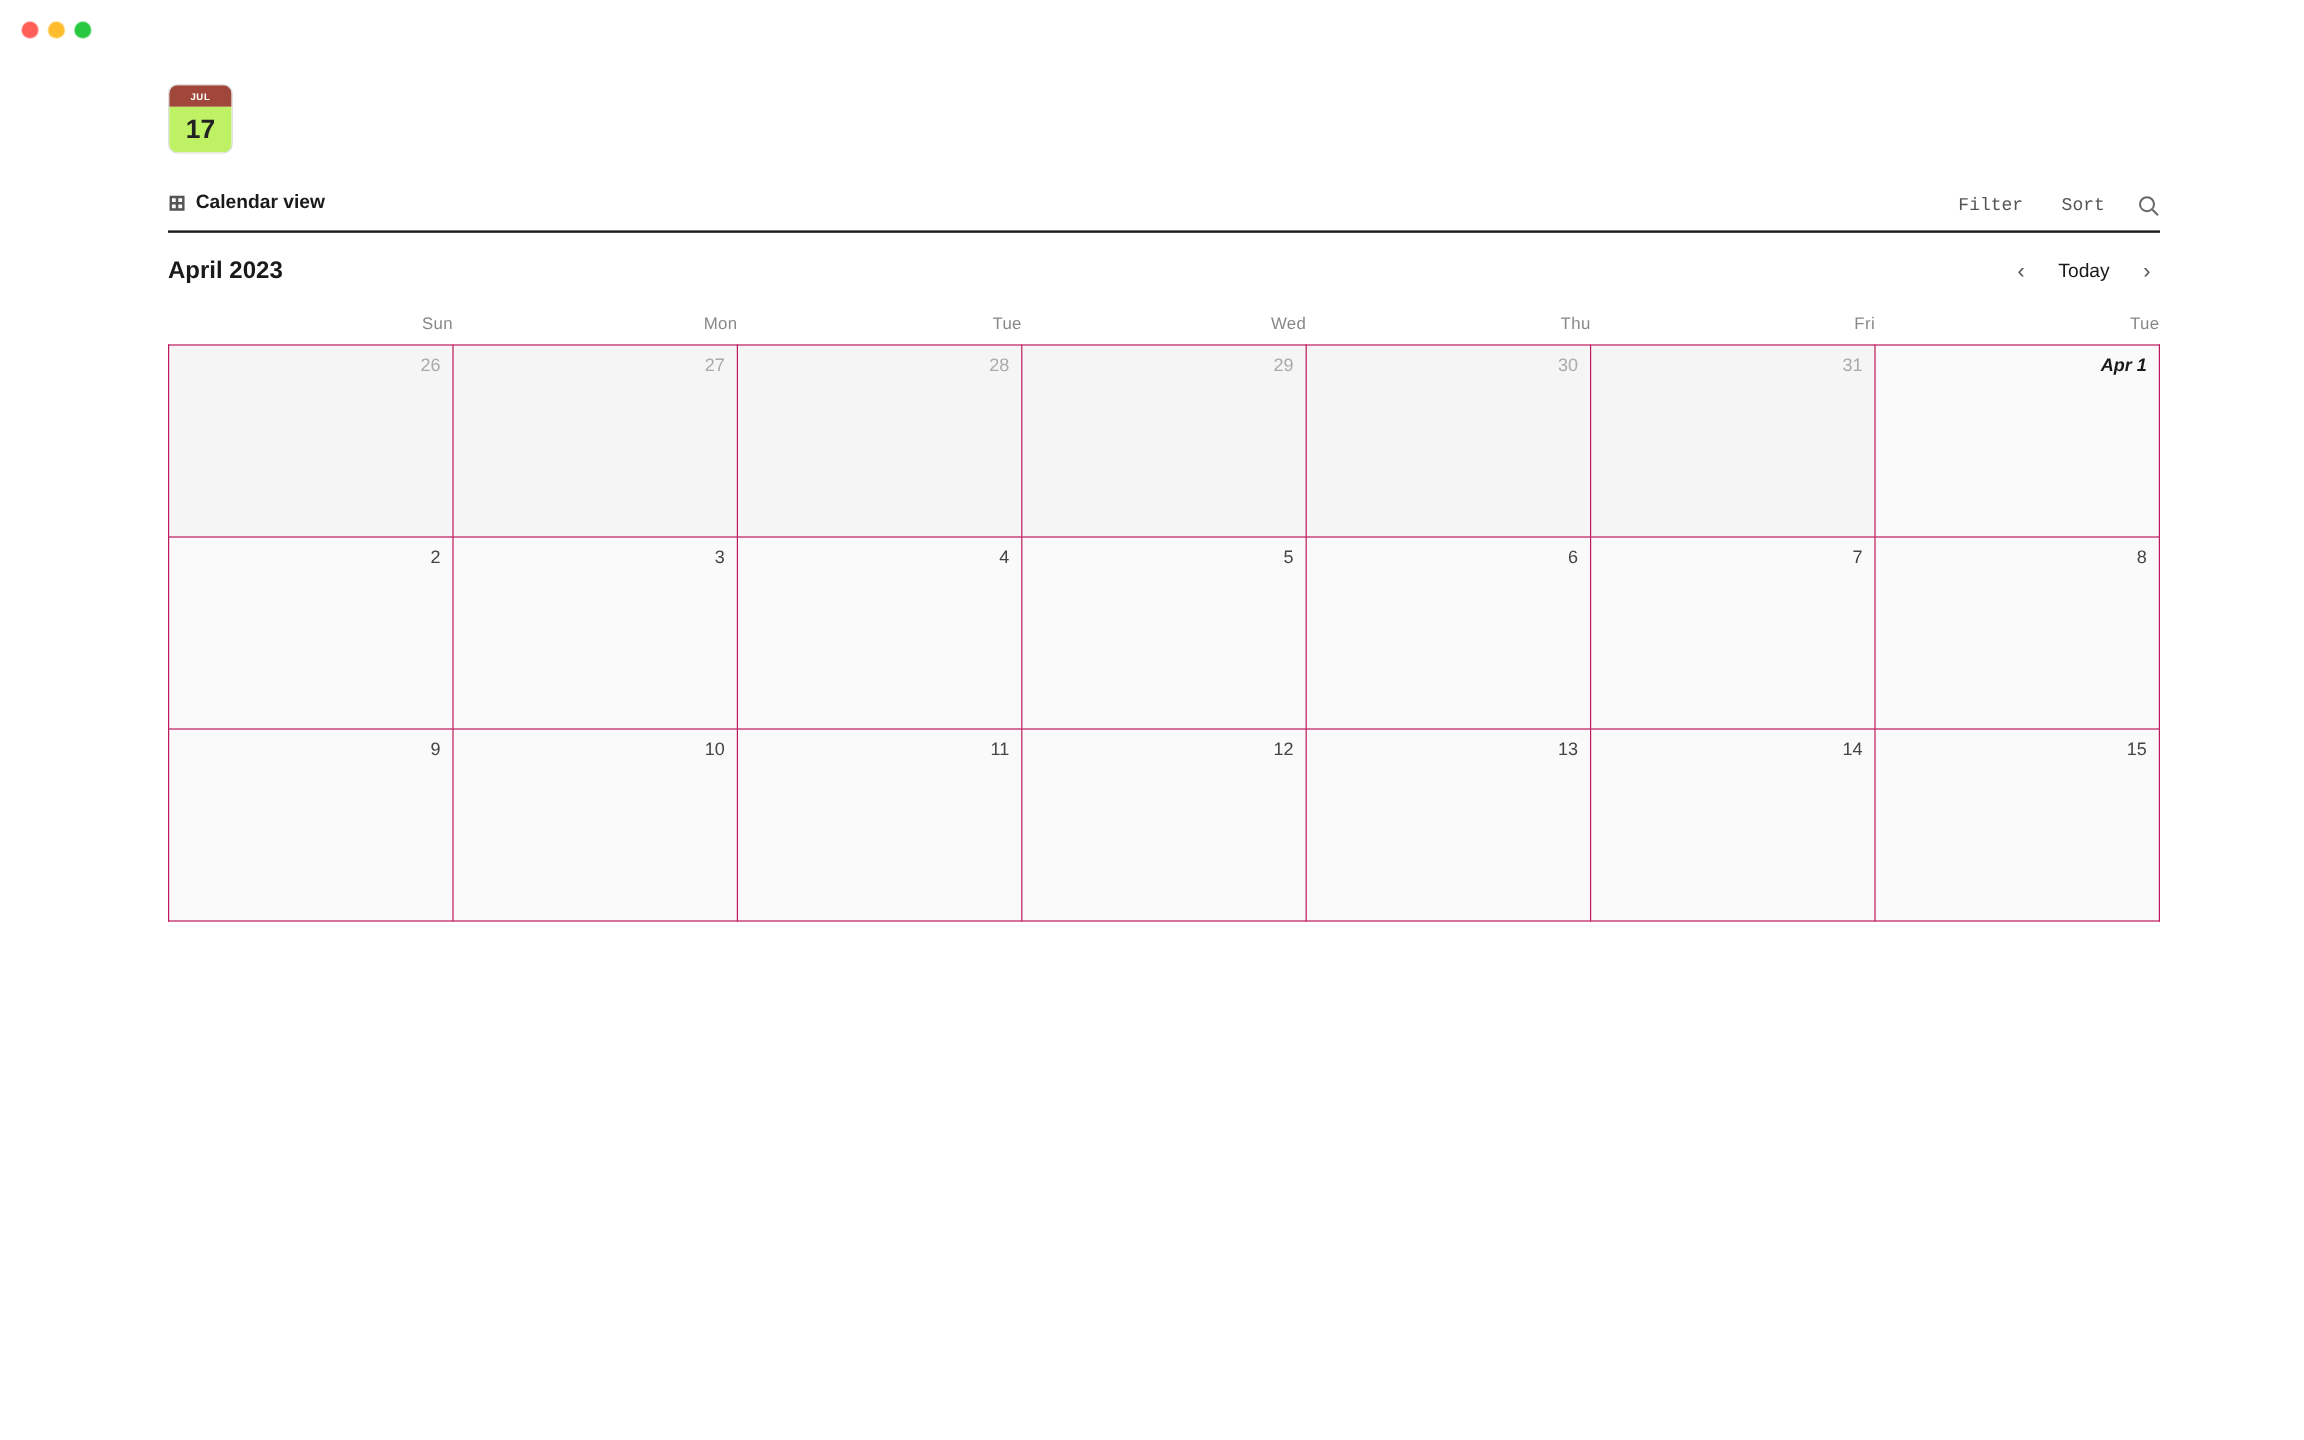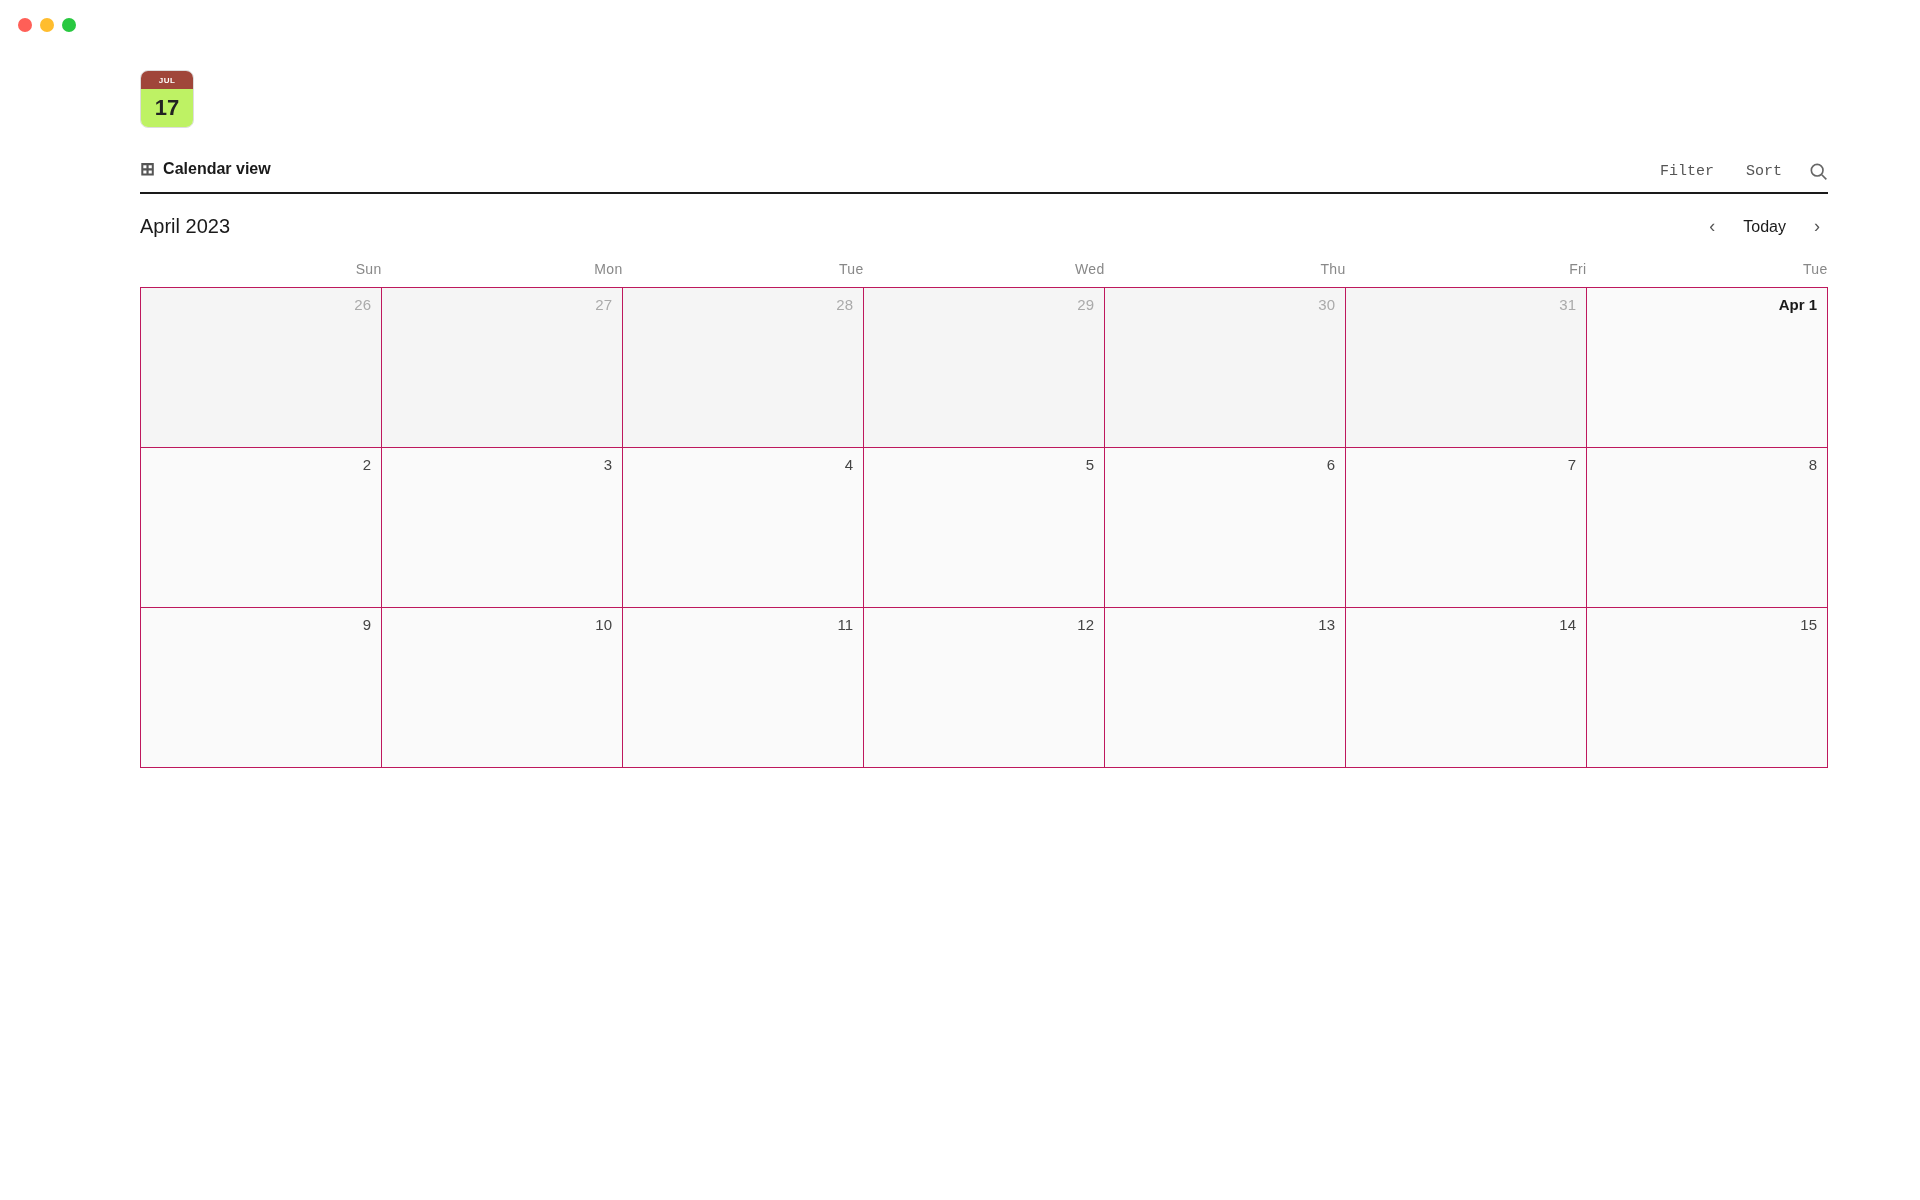--- a/index.html
+++ b/index.html
@@ -32,21 +32,21 @@
       border-radius: 50%;
       cursor: pointer;
     }
 
     .traffic-light.close { background: #ff5f57; }
     .traffic-light.minimize { background: #ffbd2e; }
     .traffic-light.maximize { background: #28c840; }
 
     
     .main-content {
-      padding: 70px 92px 0 140px;
+      padding: 70px 120px 0 140px;
     }
 
     
     .page-header {
       display: flex;
       align-items: center;
       gap: 16px;
       margin-bottom: 30px;
     }
 
@@ -146,21 +146,21 @@
     
     .calendar-nav {
       display: flex;
       align-items: center;
       justify-content: space-between;
       padding: 18px 0 14px 0;
     }
 
     .month-year {
       font-size: 20px;
-      font-weight: 400;
+      font-weight: 700;
       color: #1a1a1a;
     }
 
     .nav-controls {
       display: flex;
       align-items: center;
       gap: 10px;
     }
 
     .nav-arrow {
@@ -225,20 +225,21 @@
       display: block;
     }
 
     .day-number.other-month {
       color: #aaa;
     }
 
     .day-number.first-of-month {
       font-weight: 700;
       color: #1a1a1a;
+      font-style: italic;
     }
 
     
     .search-svg {
       width: 20px;
       height: 20px;
       stroke: #666;
       fill: none;
       stroke-width: 2;
     }

